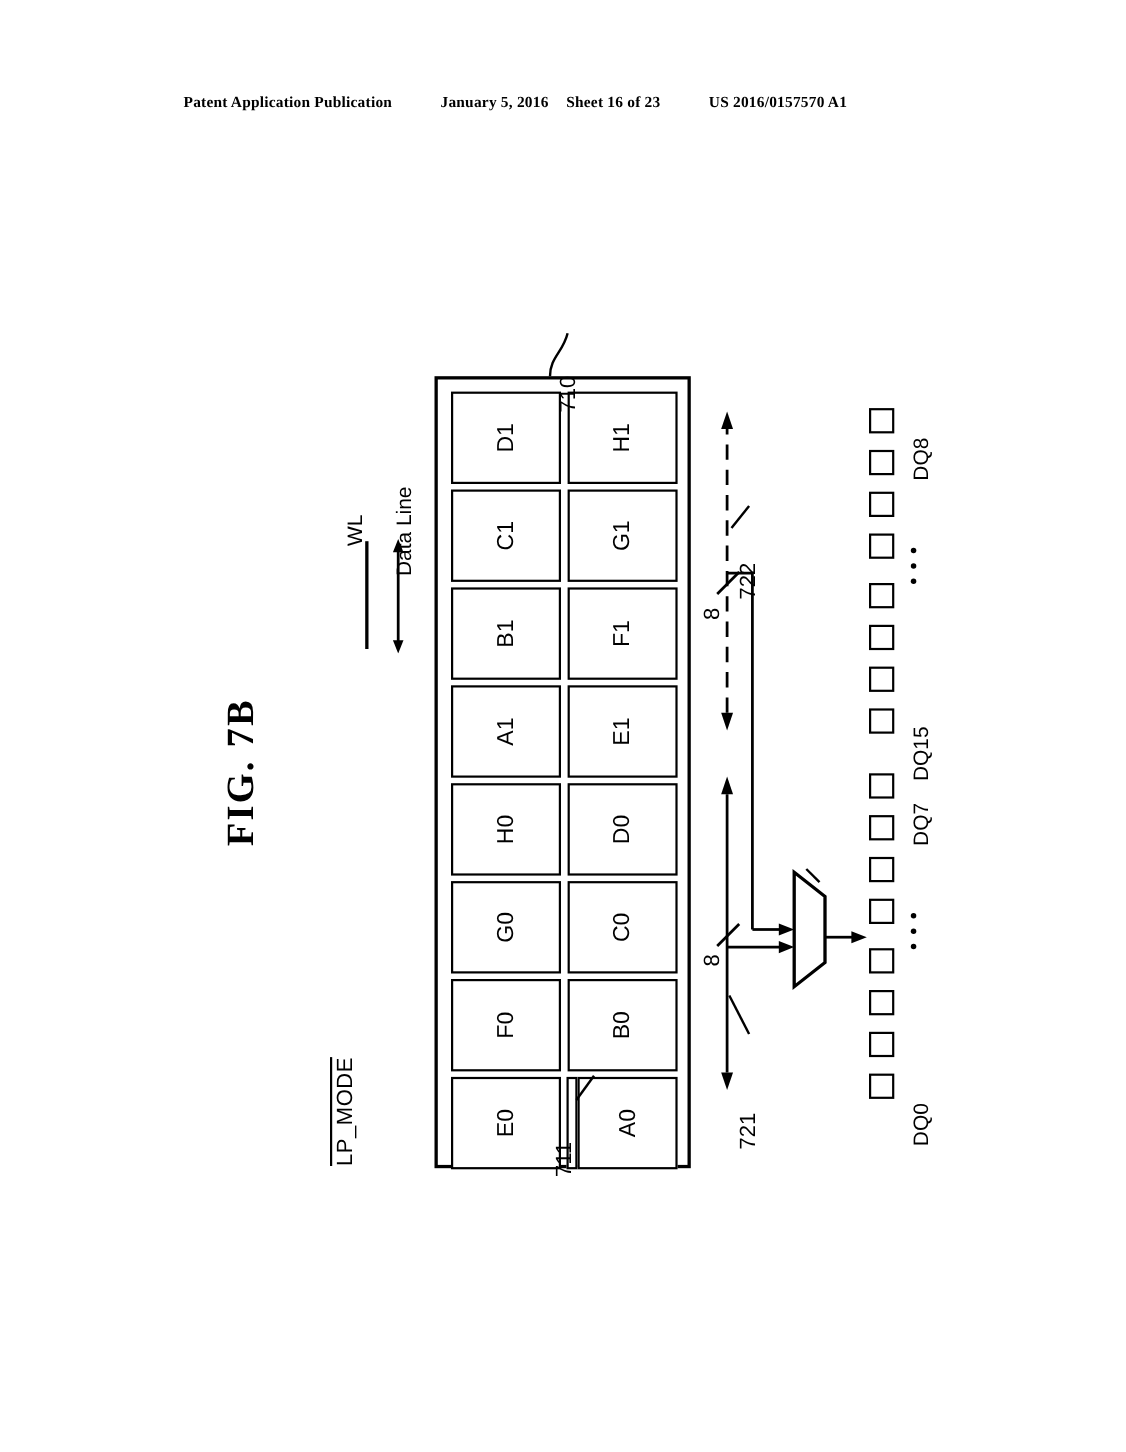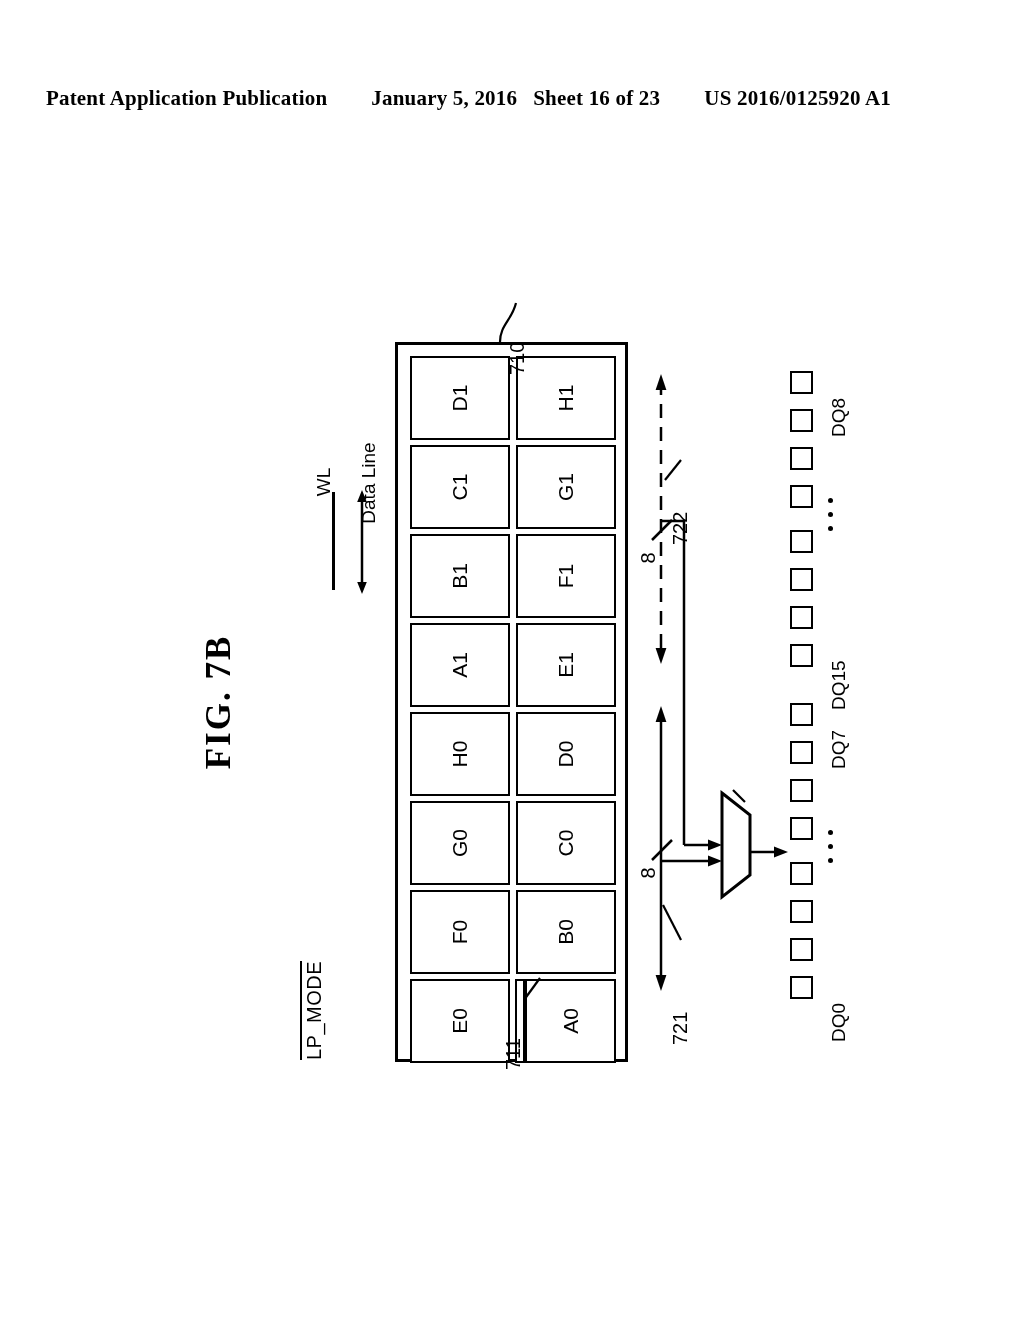--- a/index.html
+++ b/index.html
@@ -20,21 +20,21 @@
   .page-header {
     position: absolute;
     top: 86px;
     left: 0;
     width: 937px;
     display: flex;
     justify-content: center;
     align-items: baseline;
     font-family: "Liberation Serif", serif;
     font-weight: bold;
-    font-size: 21px;
+    font-size: 14px;
     letter-spacing: 0.2px;
     white-space: nowrap;
   }
   .page-header .h-pub   { margin-right: 44px; }
   .page-header .h-date  { margin-right: 16px; }
   .page-header .h-sheet { margin-right: 44px; text-align: center; }
   .page-header .h-num   { }
 
   
   .fig-title {
@@ -225,21 +225,21 @@
     pointer-events: none;
   }
 </style>
 </head>
 <body>
 
 <div class="page-header">
   <span class="h-pub">Patent Application Publication</span>
   <span class="h-date">January 5, 2016</span>
   <span class="h-sheet">Sheet 16 of 23</span>
-  <span class="h-num">US 2016/0125920 A1</span>
+  <span class="h-num">US 2016/0157570 A1</span>
 </div>
 
 <div class="fig-title">FIG.  7B</div>
 
 <div class="lpmode">
   <span class="bar">LP_MODE</span>
 </div>
 
 <div class="legend-wl-label">WL</div>
 <div class="legend-wl-line"></div>

